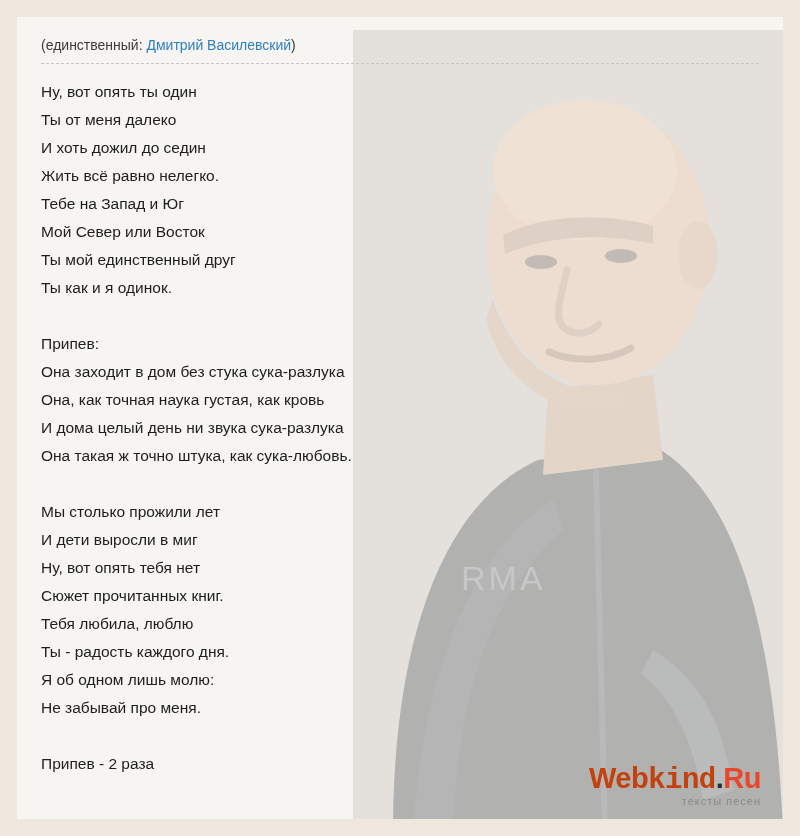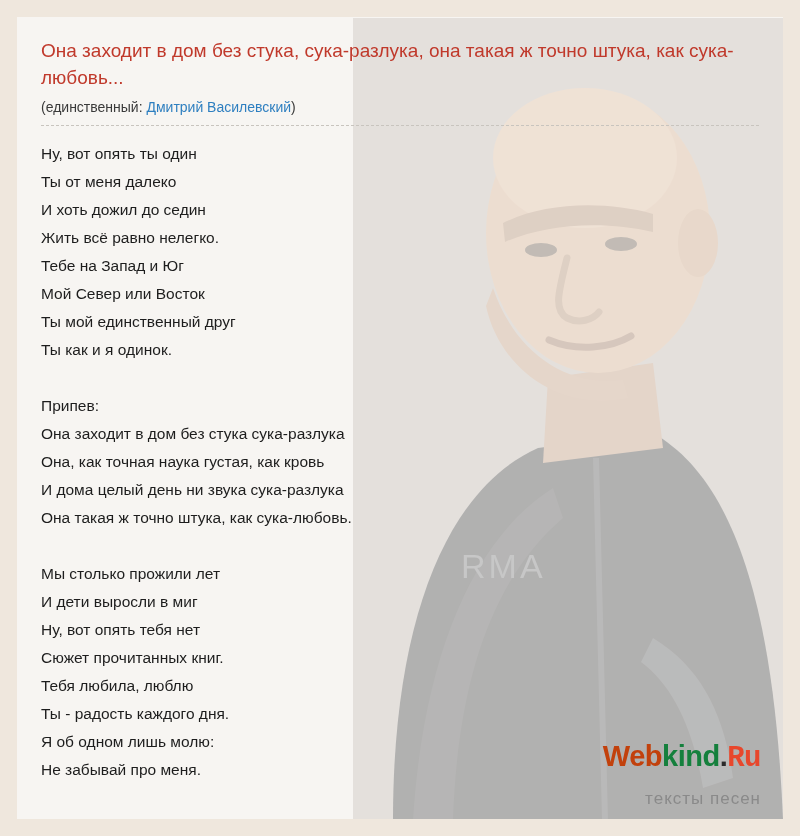--- a/index.html
+++ b/index.html
@@ -27,21 +27,21 @@
     width: 766px;
     height: 802px;
     background: #f7f5f2;
     box-sizing: border-box;
     overflow: hidden;
   }
   
   .photo {
     position: absolute;
     right: 0;
-    top: 1px;
+    top: 13px;
     width: 430px;
     height: 802px;
     overflow: hidden;
     pointer-events: none;
   }
   .photo svg {
     position: absolute;
     right: -10px;
     top: 0;
     opacity: 0.30;
@@ -88,32 +88,32 @@
   }
   .logo-main {
     font-size: 29px;
     font-weight: bold;
     letter-spacing: -0.5px;
   }
   .logo-web {
     color: #c2410c;
   }
   .logo-kind {
-    color: #15803d;
+    color: #c2410c;
+    font-family: Liberation Mono, monospace;
   }
   .logo-dot {
     color: #2b2b2b;
   }
   .logo-ru {
     color: #e8472c;
-    font-family: Liberation Mono, monospace;
   }
   .logo-sub {
-    margin-top: 17px;
-    font-size: 17px;
+    margin-top: 1px;
+    font-size: 11px;
     color: #8a8a8a;
     letter-spacing: 1px;
   }
 </style>
 </head>
 <body>
 
 <div class="page">
   <div class="card">
 
@@ -163,21 +163,20 @@
           <path d="M243 440 L 252 802" stroke="#2d3238" stroke-width="6" fill="none"></path>
 
           <text x="108" y="560" font-family="'Liberation Sans', sans-serif" font-size="34" fill="#5a5f66" letter-spacing="3">RMA</text>
 
           <path d="M300 620 C 350 650, 372 700, 380 760 L 350 770 C 340 710, 320 668, 288 644 Z" fill="#3a4047" opacity="0.8"></path>
         </g>
       </svg>
     </div>
 
     <div class="card-inner">
-      <h1 class="song-title">Она заходит в дом без стука, сука-разлука, она такая ж точно штука, как сука-любовь...</h1>
 
       <div class="artist-line"><span>(единственный: </span><a class="artist-link" href="#">Дмитрий Василевский</a><span>)</span></div>
 
       <pre class="lyrics">Ну, вот опять ты один
 Ты от меня далеко
 И хоть дожил до седин
 Жить всё равно нелегко.
 Тебе на Запад и Юг
 Мой Север или Восток
 Ты мой единственный друг

